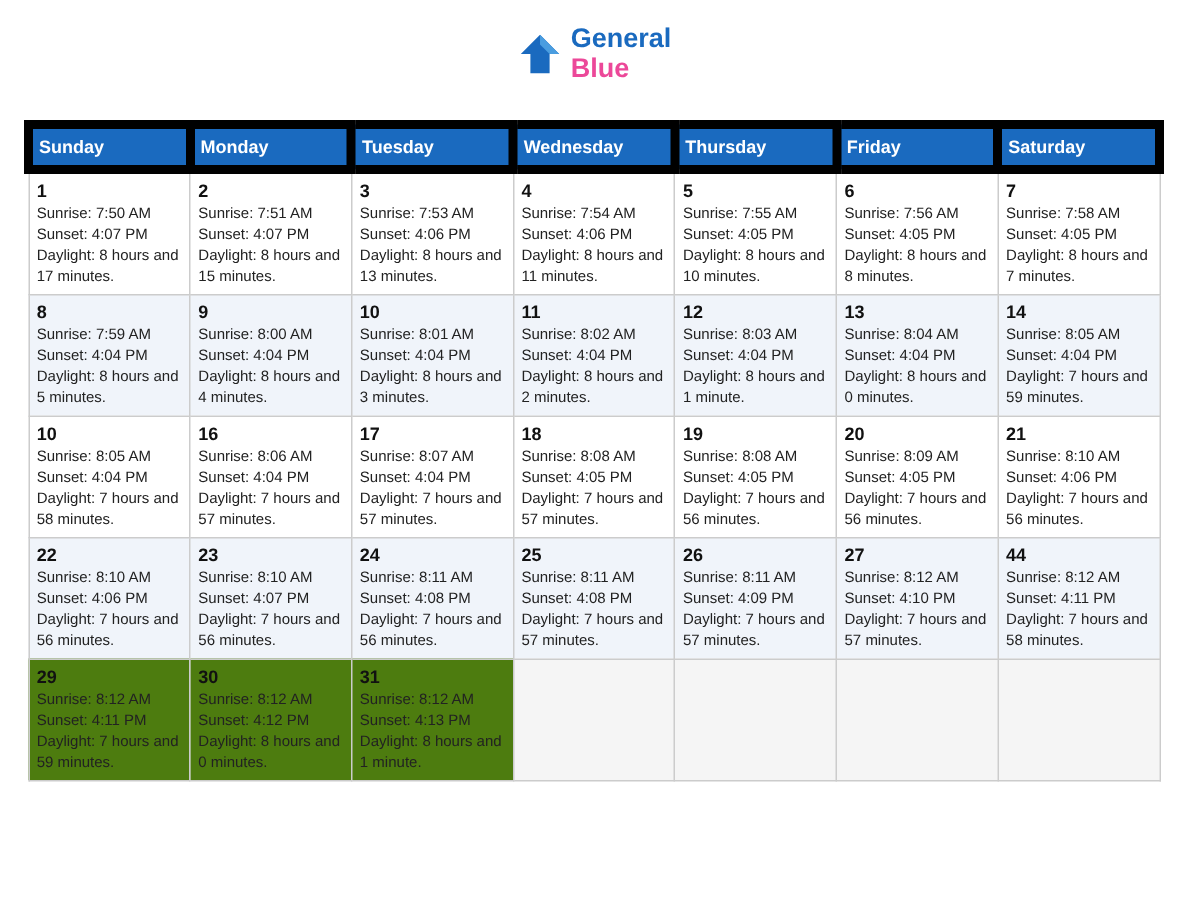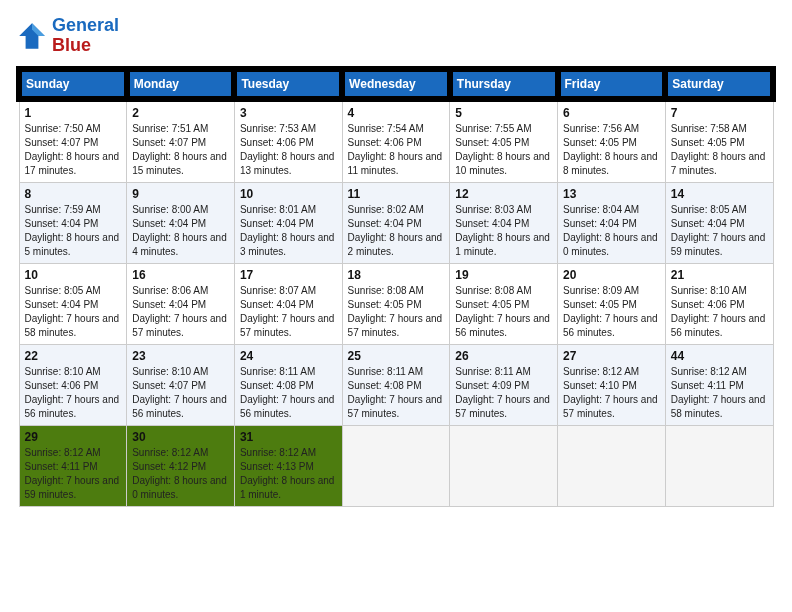--- a/index.html
+++ b/index.html
@@ -5,23 +5,23 @@
     * { box-sizing: border-box; margin: 0; padding: 0; }
     body {
       font-family: Arial, sans-serif;
       background: #fff;
       width: 792px;
       min-height: 612px;
       padding: 16px;
     }
     .header {
       display: flex;
-      justify-content: flex-start;
+      justify-content: center;
       align-items: flex-start;
-      margin-bottom: 10px;
+      margin-bottom: 24px;
     }
     .logo {
       display: flex;
       align-items: center;
       gap: 4px;
     }
     .logo-text {
       font-size: 18px;
       font-weight: bold;
       color: #222;
@@ -95,21 +95,21 @@
 
 <div class="header">
   <div class="logo">
     <svg class="logo-icon" viewBox="0 0 40 40">
       <polygon points="20,4 36,20 28,20 28,36 12,36 12,20 4,20" fill="#1a6abf"></polygon>
       <polygon points="20,4 36,20 28,20 20,12" fill="#4a9de0"></polygon>
     </svg>
     <div>
       <div class="logo-text">
         <span>General</span><br>
-        <span style="color:#b91c1c">Blue</span>
+        <span style="color:#ec4899">Blue</span>
       </div>
     </div>
   </div>
 </div>
 
 <table class="calendar">
   <thead>
     <tr id="weekday-header">
     <th>Sunday</th>
         <th>Monday</th>

